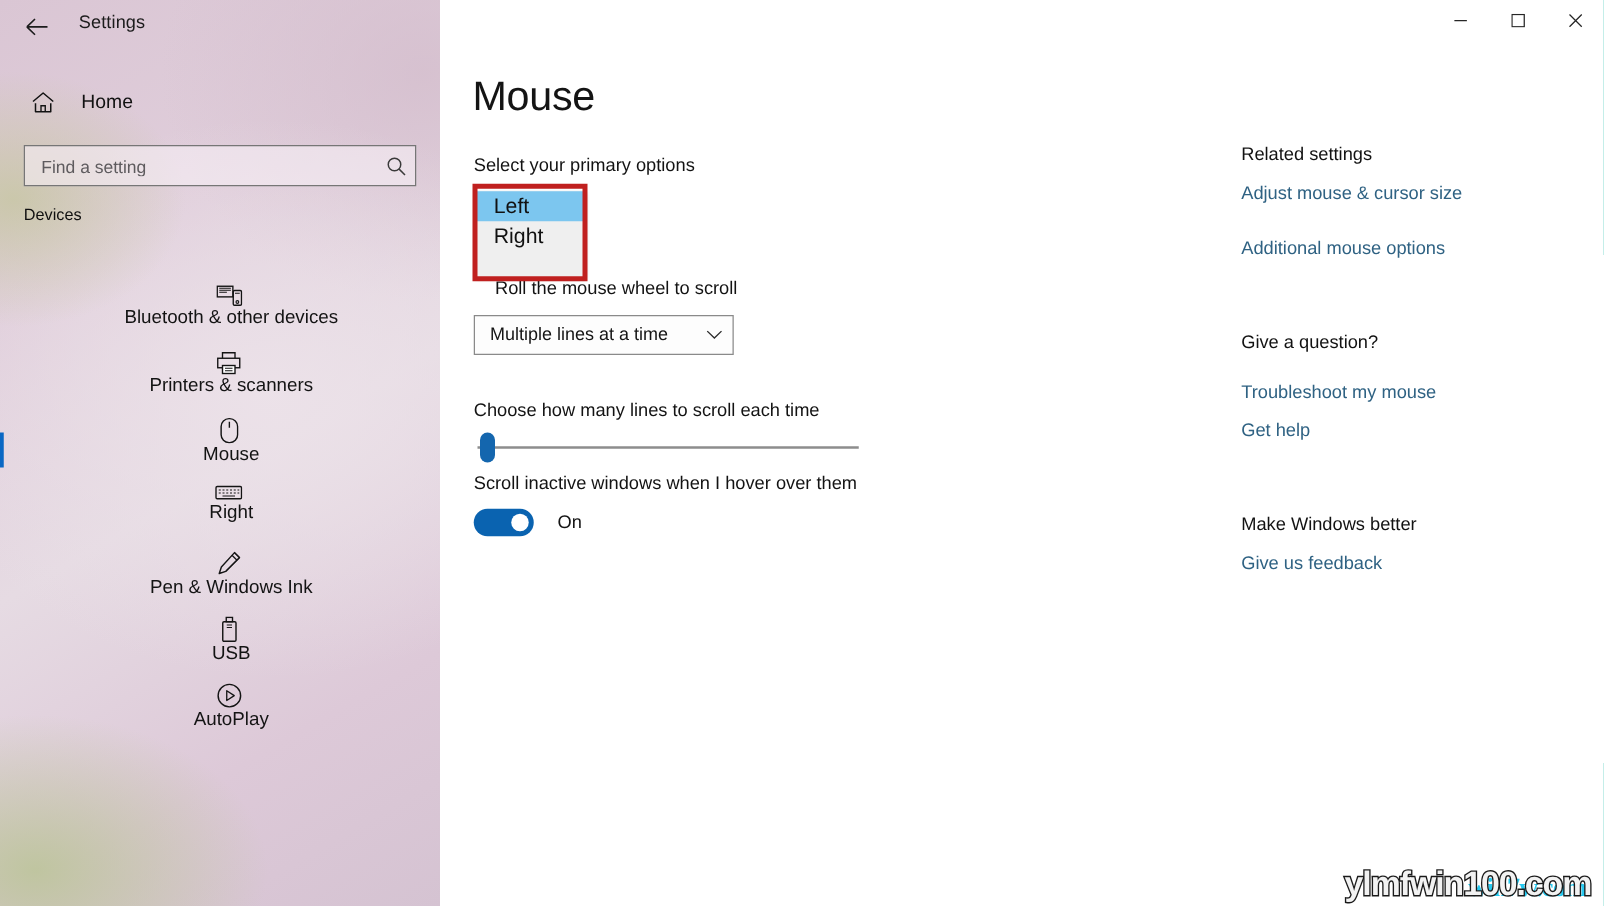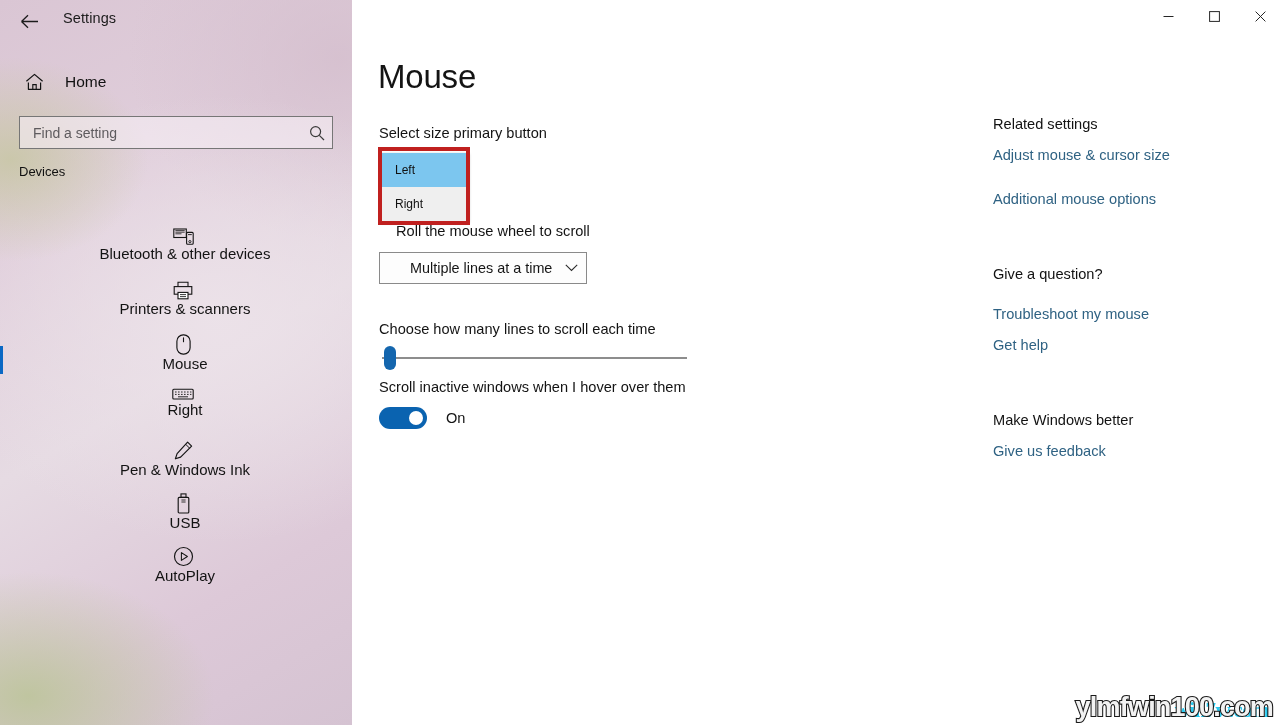--- a/index.html
+++ b/index.html
@@ -143,24 +143,24 @@
   
   .dd-open {
     position: absolute;
     left: 29px; top: 153px;
     width: 88px; height: 69px;
     background: #efefef;
     box-shadow: 0 1px 3px rgba(0,0,0,0.28);
     z-index: 6;
   }
   .dd-opt {
-    height: 34px;
+    height: 24px;
     display: flex; align-items: center;
     padding-left: 14px;
-    font-size: 12px; color: #111111;
+    font-size: 17px; color: #111111;
   }
   .dd-opt.hl { background: #7cc6ef; }
 
   
   .redbox {
     position: absolute;
     left: 26px; top: 147px;
     width: 92px; height: 78px;
     border: 4px solid #c0201f;
     z-index: 8;
@@ -168,21 +168,20 @@
   }
 
   .combo {
     position: absolute;
     left: 27px; top: 252px;
     width: 208px; height: 32px;
     background: #fdfdfd;
     border: 1px solid #8a8a8a;
     display: flex; align-items: center;
     z-index: 2;
-    padding-left: 18px;
   }
   .combo-val {
     flex: 1; padding-left: 12px;
     font-size: 14.4px; color: #151515;
   }
   .combo-chev {
     width: 30px;
     display: flex; align-items: center; justify-content: center;
     color: #2c2c2c;
   }
@@ -423,21 +422,21 @@
       </div>
       <div class="wc">
         <svg width="11" height="11" viewBox="0 0 11 11">
             <path d="M0.6 0.6L10.4 10.4M10.4 0.6L0.6 10.4" stroke="currentColor" stroke-width="1"></path>
           </svg>
       </div>
     </div>
 
     <div class="page-title">Mouse</div>
 
-    <div class="lbl lbl-primary">Select size primary button</div>
+    <div class="lbl lbl-primary">Select your primary options</div>
 
     <div class="lbl lbl-roll">Roll the mouse wheel to scroll</div>
 
     <div class="dd-open">
       <div class="dd-opt hl">Left</div>
       <div class="dd-opt">Right</div>
     </div>
     <div class="redbox"></div>
 
     <div class="combo">

